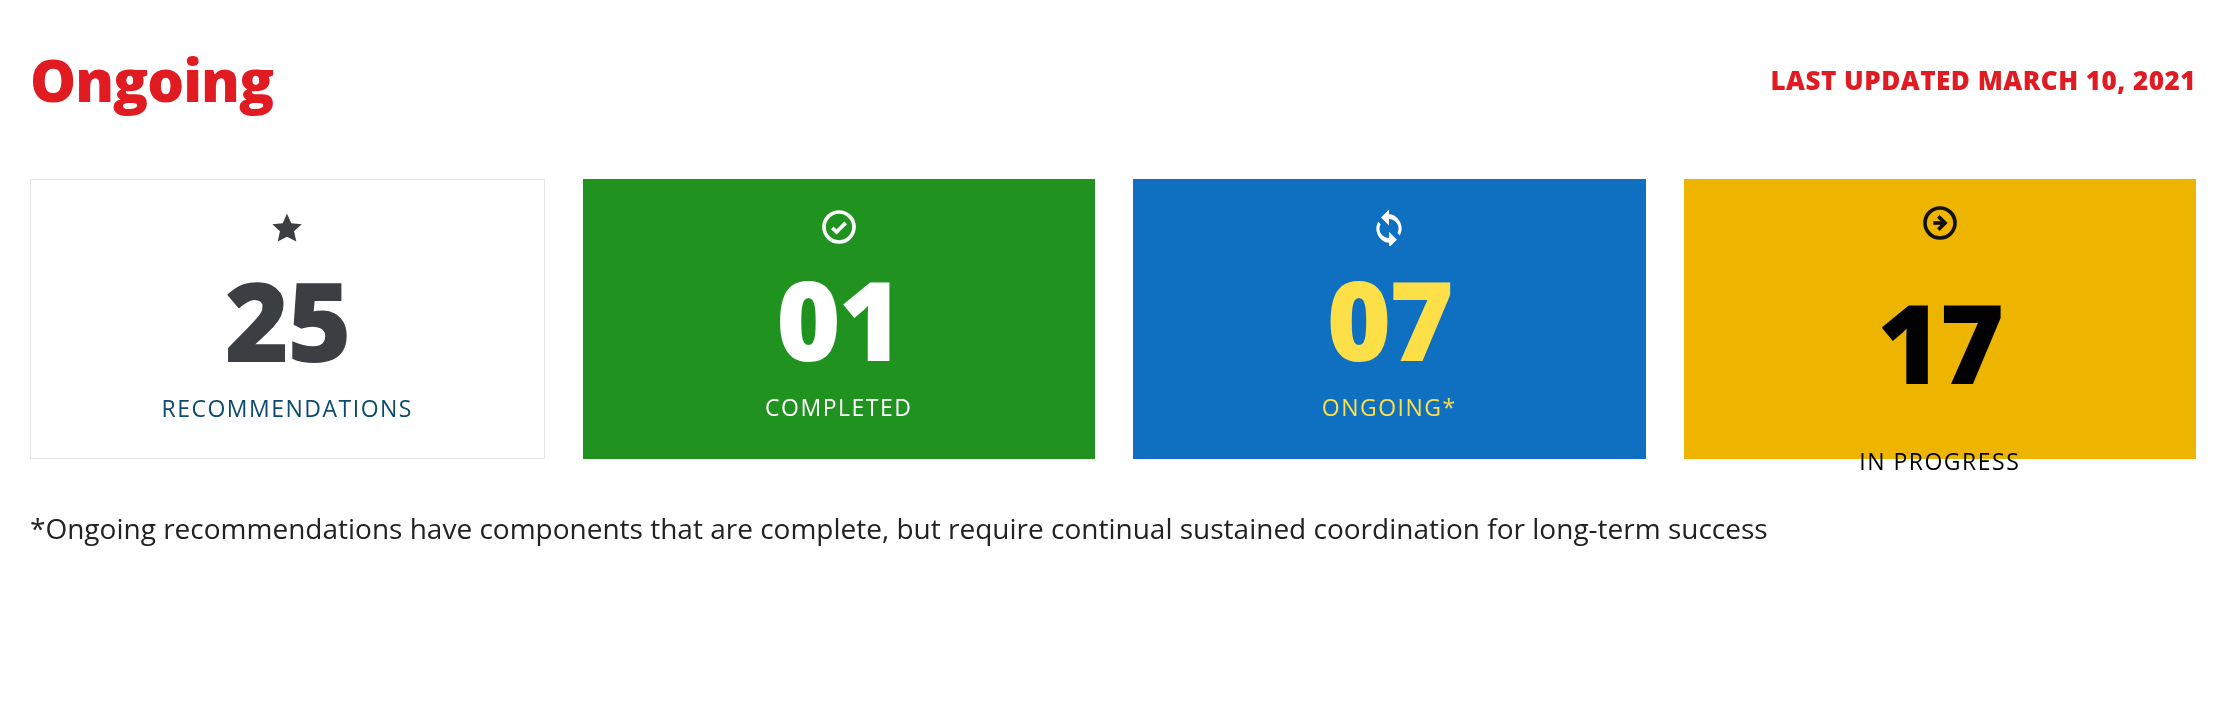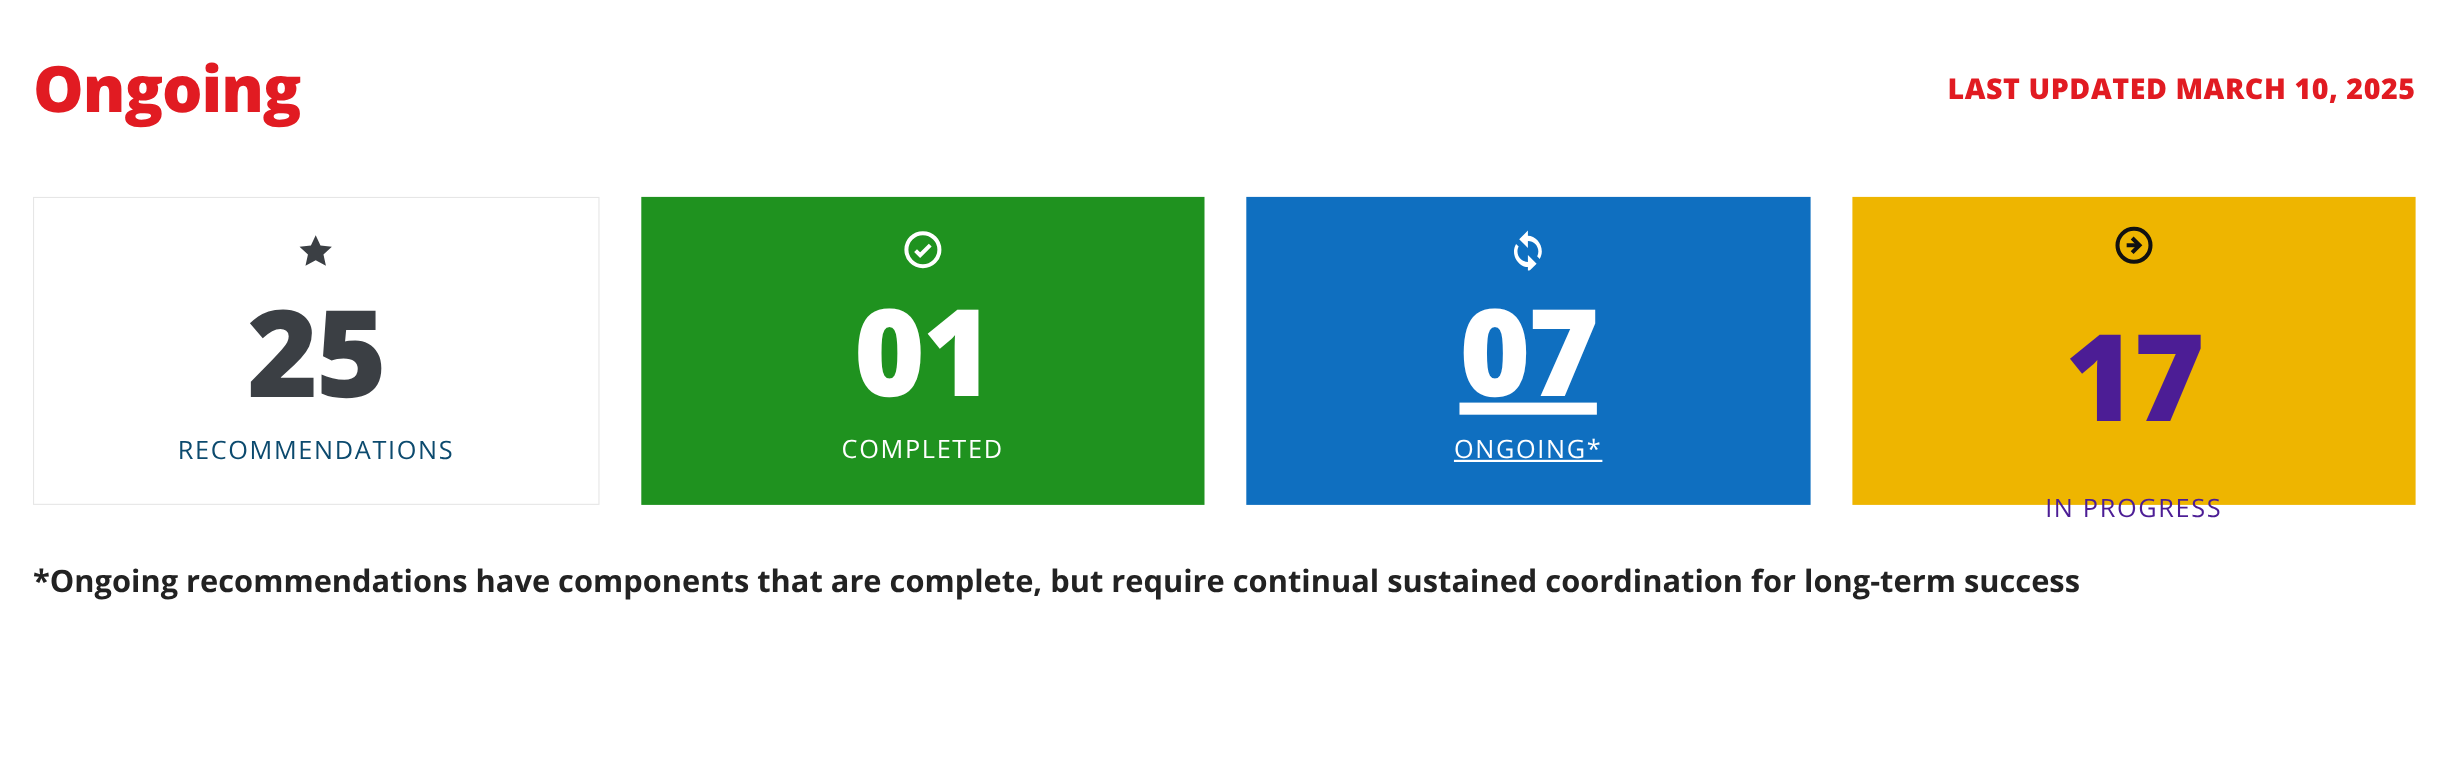--- a/index.html
+++ b/index.html
@@ -46,26 +46,25 @@
     border: 1px solid #e6e6e6;
     color: #333;
   }
   .card-completed {
     background: #1f921f;
     color: #fff;
     text-align: right;
   }
   .card-ongoing {
     background: #0f6fc0;
-    color: #ffffff;
-    text-decoration: underline;
+    color: #fde047;
   }
   .card-inprogress {
     background: #eeb500;
-    color: #4c1d95;
+    color: #000000;
     gap: 31px;
   }
   .icon-wrap {
     height: 48px;
     display: flex;
     align-items: center;
     justify-content: center;
     margin-bottom: 12px;
   }
   .card-number {
@@ -78,29 +77,29 @@
   .card-recommendations .card-number { color: #3b3f44; }
   .card-label {
     font-size: 23px;
     font-weight: 400;
     letter-spacing: 1.5px;
   }
   .card-recommendations .card-label { color: #0c4a6e; }
   .footnote {
     font-size: 28px;
     color: #222;
-    font-weight: 700;
+    font-weight: 400;
   }
 </style>
 </head>
 <body>
 
 <div class="header">
   <div class="title">Ongoing</div>
-  <div class="last-updated">LAST UPDATED MARCH 10, 2025</div>
+  <div class="last-updated">LAST UPDATED MARCH 10, 2021</div>
 </div>
 
 <div class="cards">
 
   <div class="card card-recommendations">
     <div class="icon-wrap">
       <svg width="36" height="36" viewBox="0 0 24 24" fill="#3b3f44">
           <path d="M12 2.5l2.9 6.3 6.9.7-5.1 4.7 1.5 6.8L12 17.8 5.8 21l1.5-6.8L2.2 9.5l6.9-.7L12 2.5z"></path>
         </svg>
     </div>

